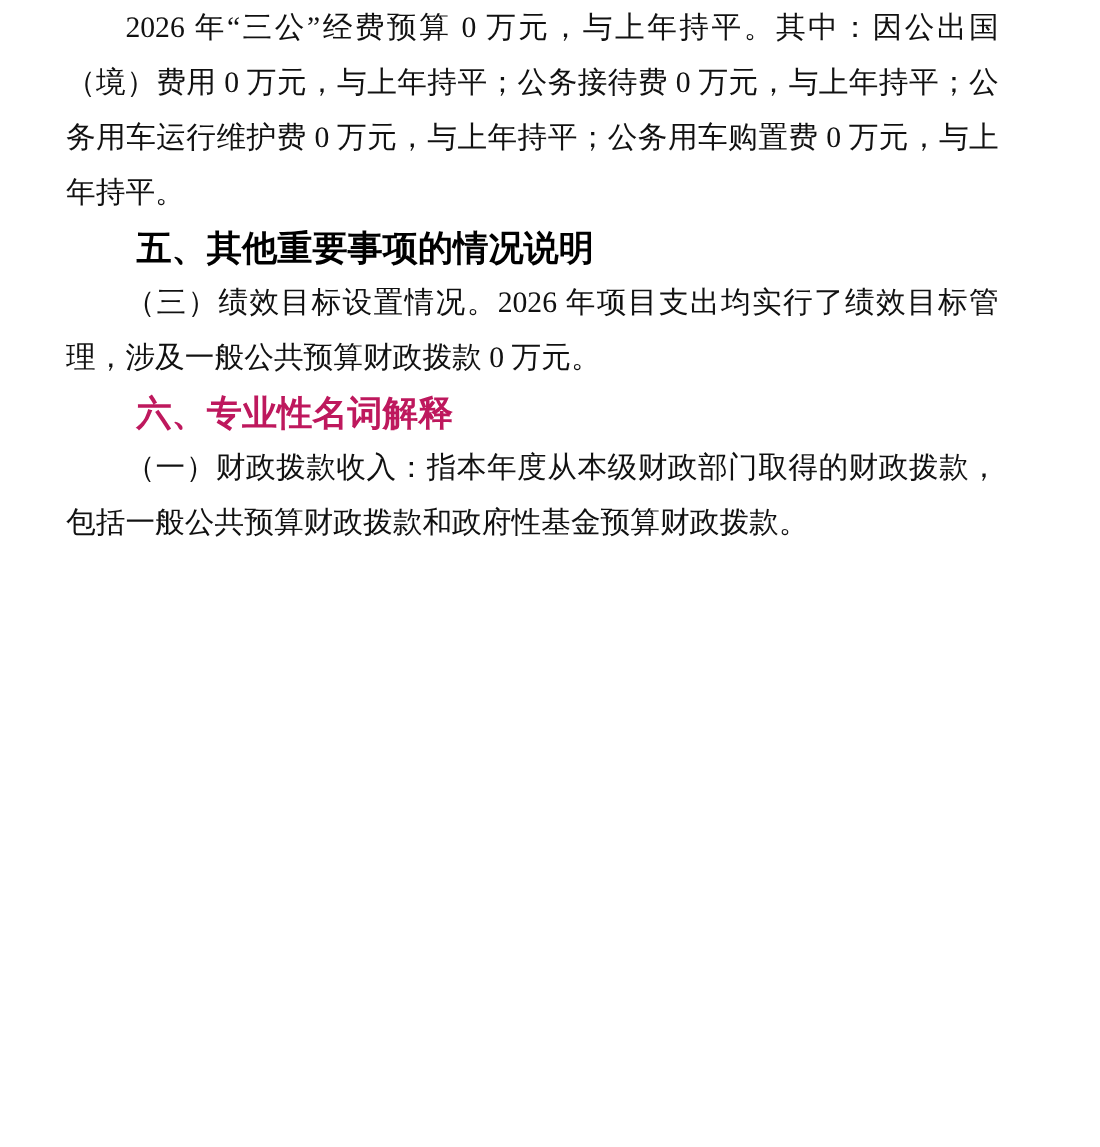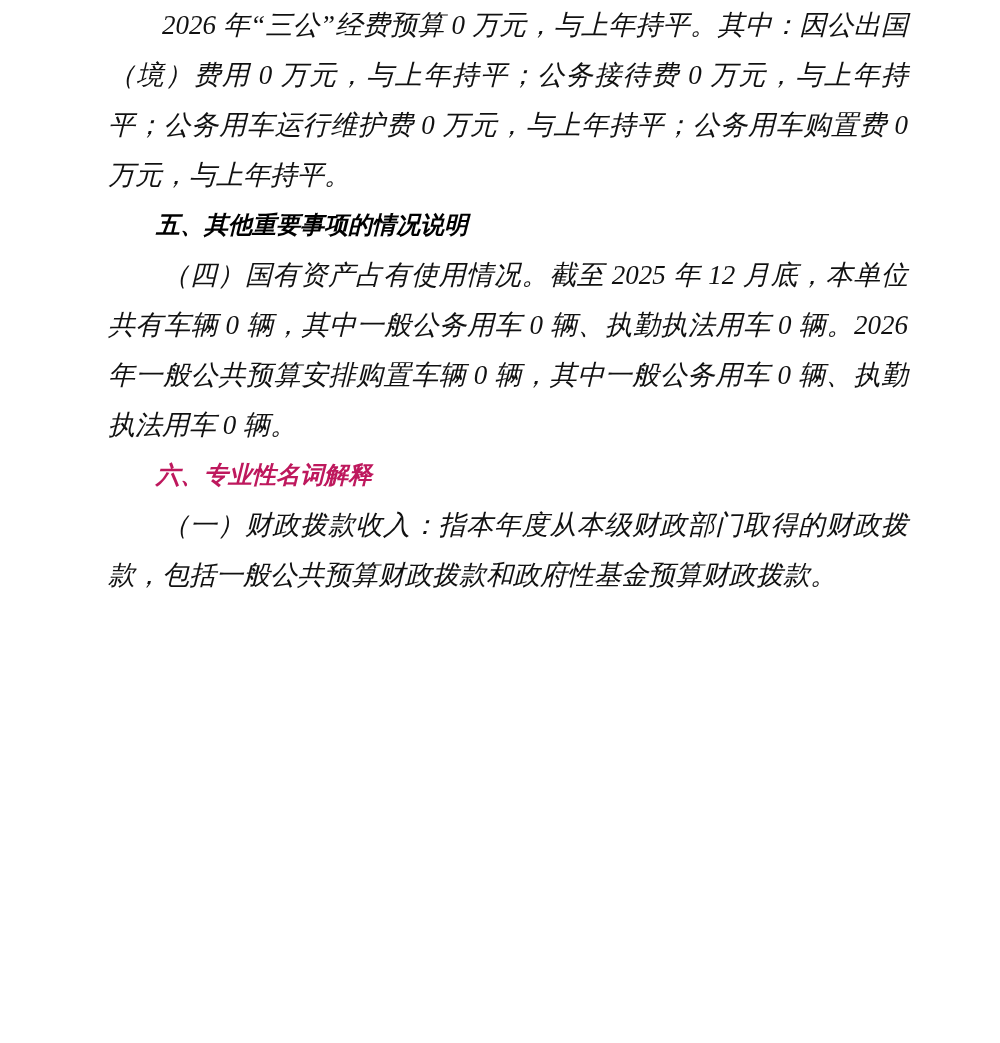--- a/index.html
+++ b/index.html
@@ -9,54 +9,53 @@
   }
   body {
     width: 1000px;
     height: 1043px;
     overflow: hidden;
   }
   .page {
     box-sizing: border-box;
     width: 1000px;
     height: 1043px;
-    padding: 0 92px 0 108px;
+    padding: 0 92px 0 60px;
     background: #ffffff;
     color: #111111;
     font-family: "Liberation Serif", "DejaVu Serif", serif;
     font-size: 27px;
     line-height: 50px;
-    font-style: italic;
   }
   .body-para {
     margin: 0;
     text-align: justify;
     text-align-last: left;
     text-indent: 2em;
   }
   .section-heading {
     margin: 0;
     font-family: "Liberation Sans", "DejaVu Sans", sans-serif;
     font-weight: bold;
-    font-size: 24px;
+    font-size: 32px;
     line-height: 50px;
     text-indent: 2em;
     text-align: left;
     color: #000000;
   }
 </style>
 </head>
 <body>
 
 <div class="page" style="background: rgb(255, 255, 255); color: rgb(17, 17, 17);">
   <p class="body-para">2026 年“三公”经费预算 0 万元，与上年持平。其中：因公出国（境）费用 0 万元，与上年持平；公务接待费 0 万元，与上年持平；公务用车运行维护费 0 万元，与上年持平；公务用车购置费 0 万元，与上年持平。</p>
 
   <h2 class="section-heading" style="color: rgb(0, 0, 0);">五、其他重要事项的情况说明</h2>
 
 
 
+  <p class="body-para">（三）绩效目标设置情况。2026 年项目支出均实行了绩效目标管理，涉及一般公共预算财政拨款 0 万元。</p>
 
-  <p class="body-para">（四）国有资产占有使用情况。截至 2025 年 12 月底，本单位共有车辆 0 辆，其中一般公务用车 0 辆、执勤执法用车 0 辆。2026 年一般公共预算安排购置车辆 0 辆，其中一般公务用车 0 辆、执勤执法用车 0 辆。</p>
 
   <h2 class="section-heading" style="color: #be185d;">六、专业性名词解释</h2>
 
   <p class="body-para">（一）财政拨款收入：指本年度从本级财政部门取得的财政拨款，包括一般公共预算财政拨款和政府性基金预算财政拨款。</p>
 </div>
 
 </body></html>

